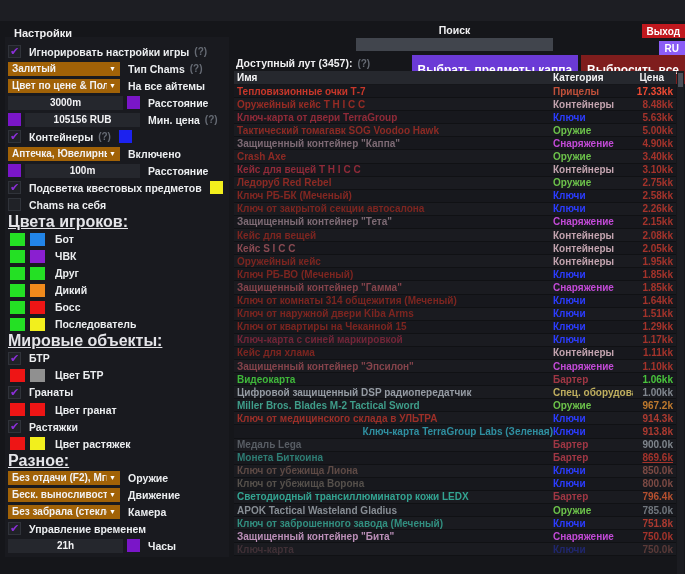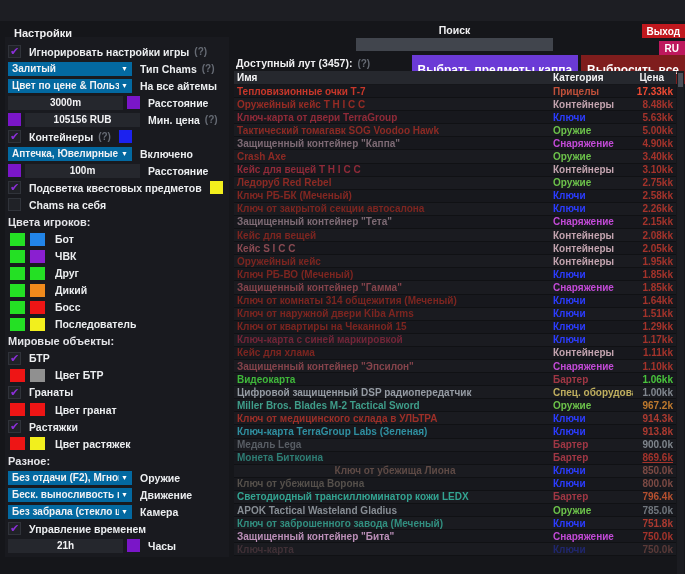--- a/index.html
+++ b/index.html
@@ -8,43 +8,43 @@
        -webkit-font-smoothing:antialiased;color:#e8e8ea;}
   .abs{position:absolute;}
   #titlebar{left:0;top:0;width:685px;height:21px;background:#1d1e23;}
   #stage{left:0;top:21px;width:685px;height:553px;background:#15161a;}
 
   
   #sidebar-title{left:14px;top:6px;font-size:11px;color:#f0f0f2;}
   #sidebar-panel{left:5px;top:16px;width:224px;height:520px;background:#191a1f;}
   #sidebar-rows{left:8px;top:22px;width:214px;}
   .s-row{height:17.05px;display:flex;align-items:center;}
-  .s-section{height:17.05px;display:flex;align-items:center;font-size:11px;color:#e4e4e8;}
+  .s-section{height:17.05px;display:flex;align-items:center;font-size:16px;color:#e4e4e8;text-decoration:underline;}
   .cb{width:13px;height:13px;background:#202227;border:1px solid #30333a;box-sizing:border-box;
       display:flex;align-items:center;justify-content:center;color:#8b2fd8;font-size:11px;line-height:1;flex:none;}
   .lbl{margin-left:8px;font-size:10.5px;color:#eceef0;white-space:nowrap;}
   .help{margin-left:5px;font-size:10px;color:#666b74;}
-  .dd{width:124px;height:14px;background:#0369a1;display:flex;align-items:center;
+  .dd{width:112px;height:14px;background:#a16207;display:flex;align-items:center;
       padding:0 4px;box-sizing:border-box;flex:none;}
   .dd-val{flex:1;font-size:10px;color:#f2f2f4;white-space:nowrap;overflow:hidden;}
   .dd-arrow{font-size:7px;color:#fff;margin-left:2px;}
   .ctrl{width:132px;display:flex;align-items:center;gap:4px;flex:none;}
   .inp{flex:1;height:14px;background:#25272d;display:flex;align-items:center;
        justify-content:center;font-size:10px;color:#f2f2f4;}
   .swatch{width:13px;height:13px;flex:none;display:inline-block;}
   .sq{width:15px;height:13px;flex:none;}
   .pair-gap{width:5px;flex:none;}
 
   
   #search-label{left:356px;top:3px;width:197px;text-align:center;font-size:10.5px;color:#f0f0f2;}
   #search-input{left:356px;top:17px;width:197px;height:13px;background:#41454d;border:none;
                 color:#fff;font-size:10px;font-family:inherit;padding:0 4px;box-sizing:border-box;}
   #exit-btn{right:0;top:3px;height:14px;background:#c0181e;color:#fff;font-size:10px;
             display:flex;align-items:center;padding:0 5px;}
-  #ru-btn{right:0;top:20px;height:14px;background:#be185d;color:#fff;font-size:10px;
+  #ru-btn{right:0;top:20px;height:14px;background:#8b5cf6;color:#fff;font-size:10px;
           display:flex;align-items:center;padding:0 6px;}
   #loot-header-line{left:236px;top:36px;font-size:10.5px;color:#f0f0f2;display:flex;align-items:center;}
   #loot-buttons{right:0;top:34px;display:flex;gap:3px;}
   .pill{height:15px;display:flex;align-items:center;padding:7px 6px;font-size:12px;color:#fff;}
   #kappa-btn{background:#6b3ad6;}
   #discard-btn{background:#7f1d1d;}
 
   
   #table-head{left:234px;top:50px;width:442px;height:13px;background:#26282e;
               display:flex;align-items:center;font-size:10px;color:#f2f2f4;}
@@ -382,36 +382,36 @@
         <span class="c-name" style="color: rgb(63, 157, 138);">Miller Bros. Blades M-2 Tactical Sword</span>
         <span class="c-cat" style="color: rgb(108, 194, 74);">Оружие</span>
         <span class="c-price" style="color: rgb(191, 122, 46);">967.2k</span>
       </div>
       <div class="t-row alt">
         <span class="c-name" style="color: rgb(156, 47, 40);">Ключ от медицинского склада в УЛЬТРА</span>
         <span class="c-cat" style="color: rgb(43, 60, 255);">Ключи</span>
         <span class="c-price" style="color: rgb(172, 58, 48);">914.3k</span>
       </div>
       <div class="t-row">
-        <span class="c-name" style="color: rgb(47, 143, 160);">Ключ-карта TerraGroup Labs (Зеленая)</span>
+        <span class="c-name" style="color: rgb(47, 143, 160); text-align: right;">Ключ-карта TerraGroup Labs (Зеленая)</span>
         <span class="c-cat" style="color: rgb(43, 60, 255);">Ключи</span>
         <span class="c-price" style="color: rgb(172, 58, 48);">913.8k</span>
       </div>
       <div class="t-row alt">
         <span class="c-name" style="color: rgb(88, 93, 100);">Медаль Lega</span>
         <span class="c-cat" style="color: rgb(160, 55, 68);">Бартер</span>
         <span class="c-price" style="color: rgb(127, 133, 140);">900.0k</span>
       </div>
       <div class="t-row">
         <span class="c-name" style="color: rgb(46, 125, 116);">Монета Биткоина</span>
         <span class="c-cat" style="color: rgb(160, 55, 68);">Бартер</span>
         <span class="c-price" style="color: rgb(164, 51, 43); text-decoration: underline;">869.6k</span>
       </div>
       <div class="t-row alt">
-        <span class="c-name" style="color: rgb(94, 74, 69); text-align: center;">Ключ от убежища Лиона</span>
+        <span class="c-name" style="color: rgb(94, 74, 69);">Ключ от убежища Лиона</span>
         <span class="c-cat" style="color: rgb(43, 60, 255);">Ключи</span>
         <span class="c-price" style="color: rgb(124, 74, 68);">850.0k</span>
       </div>
       <div class="t-row">
         <span class="c-name" style="color: rgb(85, 80, 75);">Ключ от убежища Ворона</span>
         <span class="c-cat" style="color: rgb(43, 60, 255);">Ключи</span>
         <span class="c-price" style="color: rgb(124, 74, 68);">800.0k</span>
       </div>
       <div class="t-row alt">
         <span class="c-name" style="color: rgb(51, 163, 145);">Светодиодный трансиллюминатор кожи LEDX</span>

